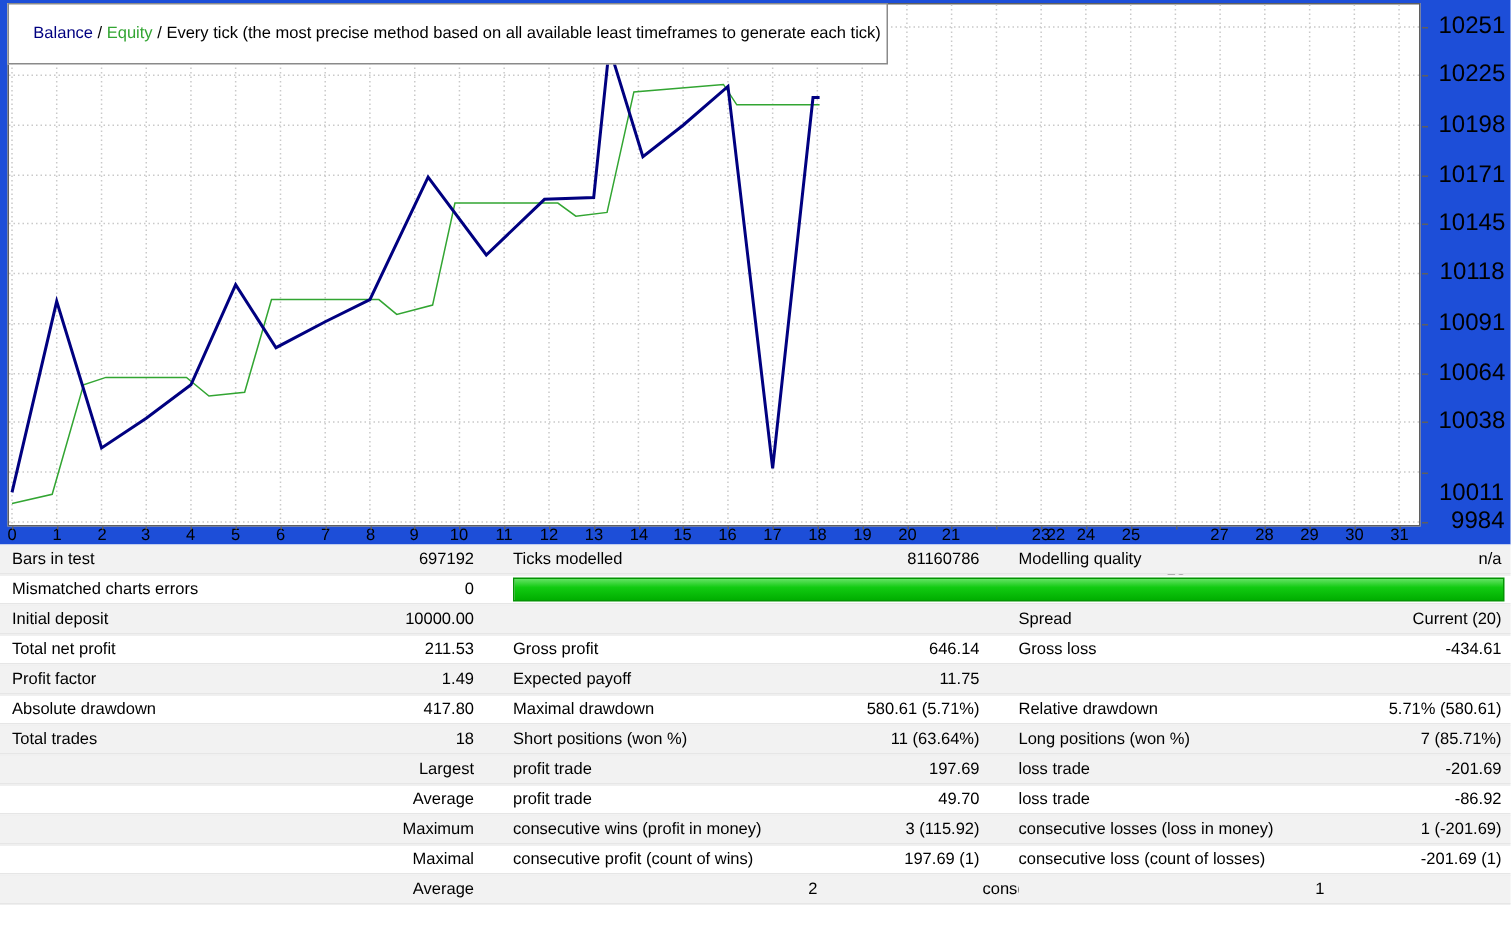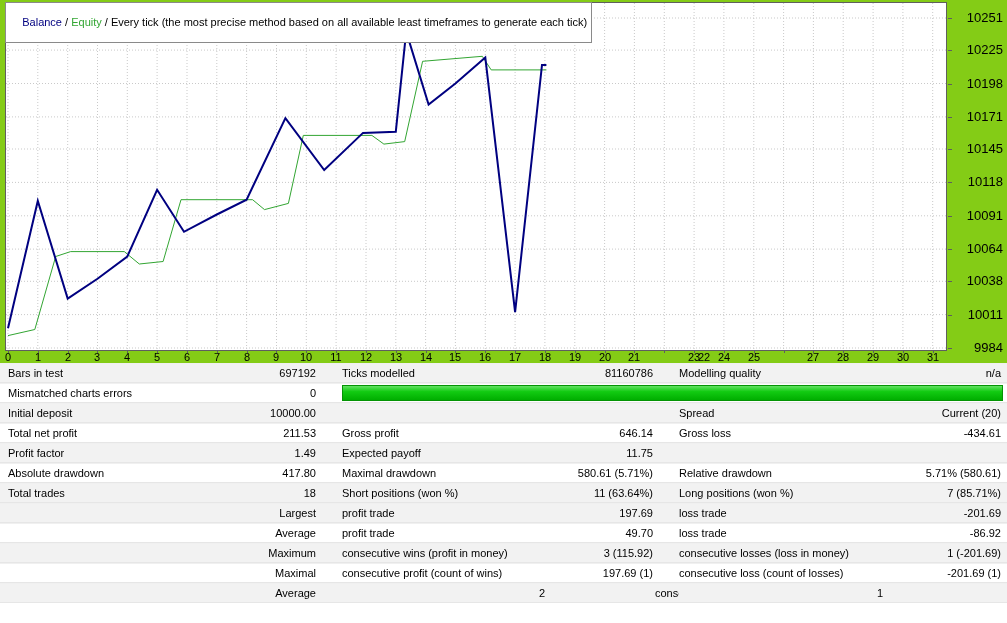--- a/index.html
+++ b/index.html
@@ -2,28 +2,28 @@
 <html><head>
 <meta charset="utf-8">
 <style>
   html,body{margin:0;padding:0;}
   body{
     width:1007px;height:623px;position:relative;overflow:hidden;
     background:#ffffff;color:#000;
     font-family:"Liberation Sans","DejaVu Sans",sans-serif;font-size:11px;
   }
   
-  #graph-wrap{position:absolute;left:0;top:0;width:1007px;height:363px;background:#84cc16;}
+  #graph-wrap{position:absolute;left:0;top:0;width:1007px;height:363px;background:#1d4ed8;}
   #plot{position:absolute;left:5px;top:2px;width:940px;height:347px;border:1px solid #5f5f5f;background:#fff;}
   #plot svg{display:block;}
   #legend{
     position:absolute;left:5px;top:2px;z-index:3;background:#fff;
     border:1px solid #8a8a8a;padding:1px 4px 2px 4px;white-space:pre;line-height:12px;
   }
-  .ylabel{position:absolute;right:4px;width:44px;text-align:right;font-size:13px;line-height:12px;}
+  .ylabel{position:absolute;right:4px;width:44px;text-align:right;font-size:16px;line-height:12px;}
   .ytick{position:absolute;left:948px;width:4px;height:1px;background:#5f5f5f;}
   .xlabel{position:absolute;top:352px;font-size:11px;line-height:11px;transform:translateX(-50%);}
   .xtick{position:absolute;top:351px;width:1px;height:2px;background:#5f5f5f;}
   .grid{stroke:#c9c9c9;stroke-width:1;stroke-dasharray:1 2;}
   
   #report{position:absolute;left:0;top:363px;width:1007px;}
   .rrow{
     display:grid;grid-template-columns:230px 88px 24px 205px 108px 24px 210px 1fr;
     height:20px;align-items:center;line-height:19px;
     box-shadow:inset 0 -1px #e6e6e6, inset 0 1px #f0f0f0;
@@ -107,21 +107,21 @@
     <div class="ylabel" style="top: 143px;">10145</div>
     <div class="ytick" style="top: 149px;"></div>
     <div class="ylabel" style="top: 176px;">10118</div>
     <div class="ytick" style="top: 182px;"></div>
     <div class="ylabel" style="top: 210px;">10091</div>
     <div class="ytick" style="top: 216px;"></div>
     <div class="ylabel" style="top: 243px;">10064</div>
     <div class="ytick" style="top: 249px;"></div>
     <div class="ylabel" style="top: 275px;">10038</div>
     <div class="ytick" style="top: 281px;"></div>
-    <div class="ylabel" style="top: 309px;">10011</div>
+    <div class="ylabel" style="top: 323px; text-align: center;">10011</div>
     <div class="ytick" style="top: 315px;"></div>
     <div class="ylabel" style="top: 342px;">9984</div>
     <div class="ytick" style="top: 348px;"></div>
     <div class="xlabel" style="left: 8px;">0</div>
     <div class="xtick" style="left: 8px;"></div>
     <div class="xlabel" style="left: 38px;">1</div>
     <div class="xtick" style="left: 38px;"></div>
     <div class="xlabel" style="left: 68px;">2</div>
     <div class="xtick" style="left: 68px;"></div>
     <div class="xlabel" style="left: 97px;">3</div>

